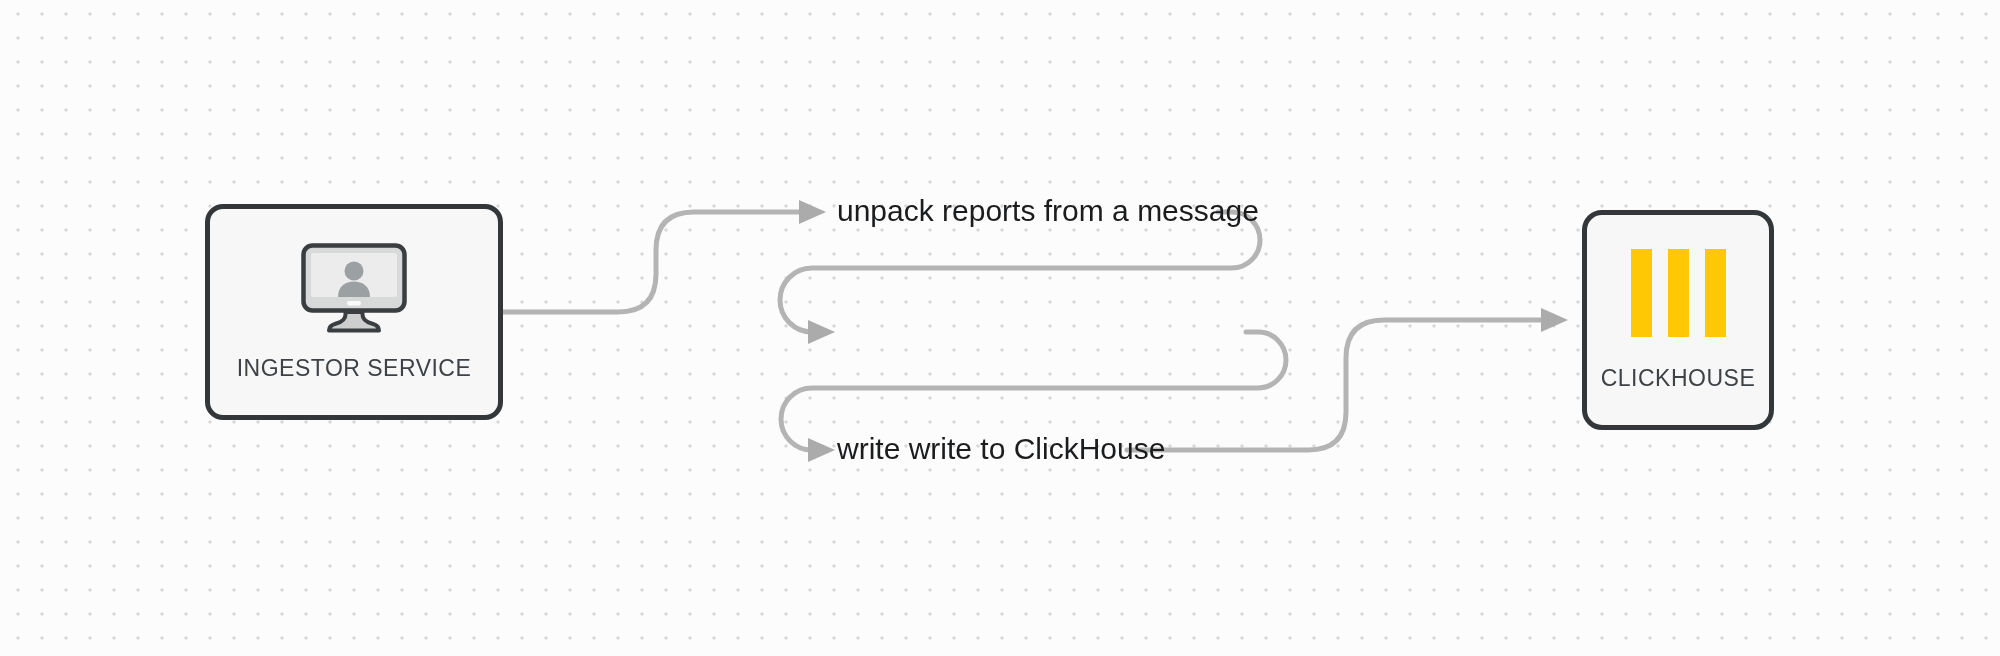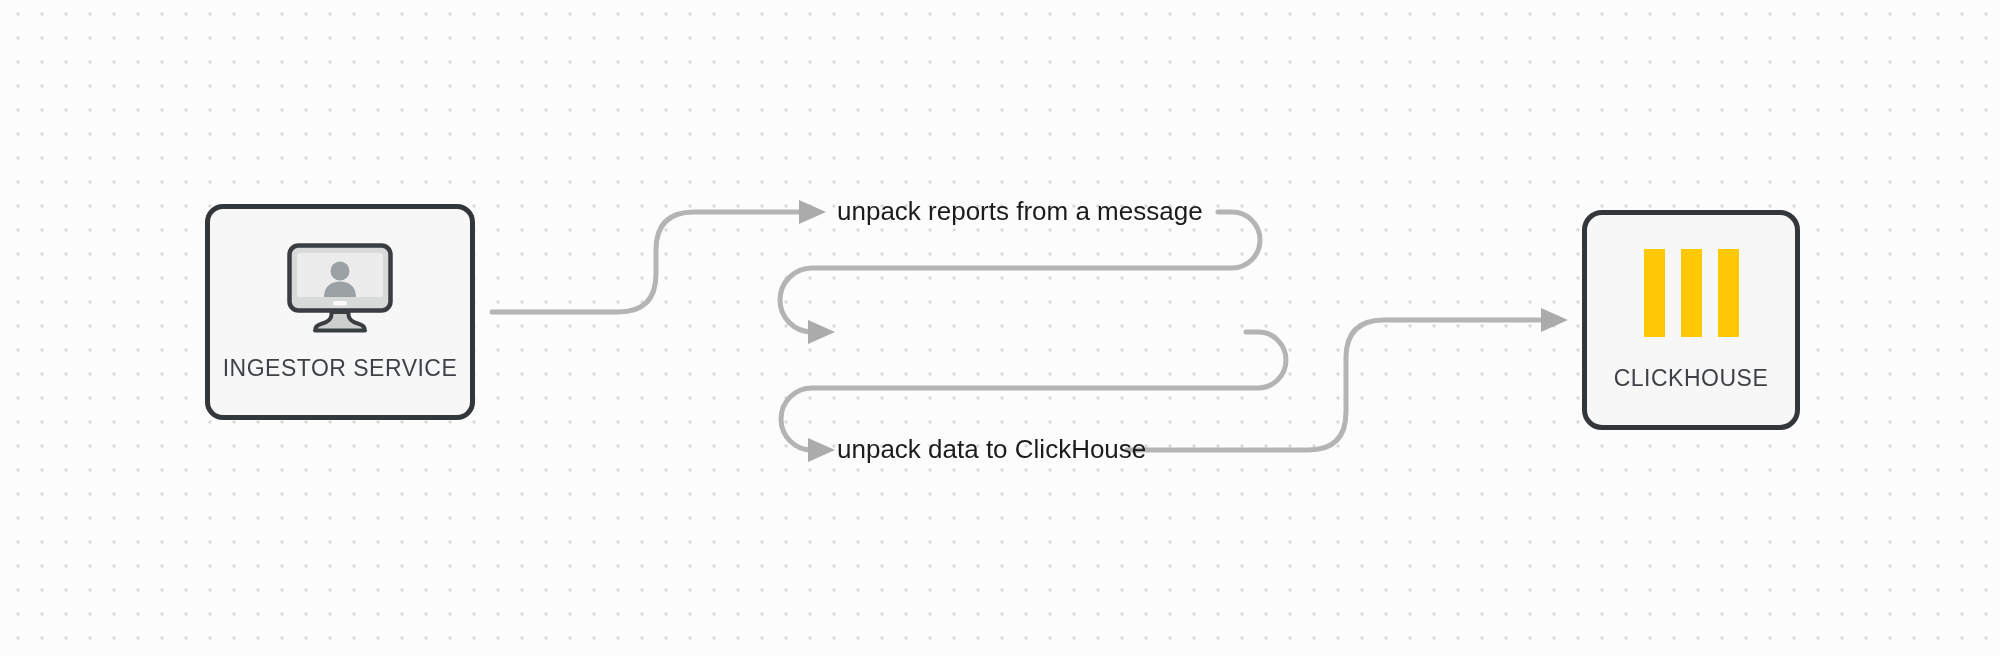--- a/index.html
+++ b/index.html
@@ -23,40 +23,40 @@
     box-sizing: border-box;
     background: #f6f7f6;
     border: 5px solid #33373a;
     display: flex;
     flex-direction: column;
     align-items: center;
     justify-content: center;
   }
   .node-ingestor {
     left: 205px; top: 204px;
-    width: 270px; height: 216px;
+    width: 298px; height: 216px;
     border-radius: 18px;
     gap: 20px;
   }
   .node-clickhouse {
     left: 1582px; top: 210px;
-    width: 218px; height: 220px;
+    width: 192px; height: 220px;
     border-radius: 20px;
     gap: 28px;
   }
   .node-label {
     font-size: 23px;
     color: #3e4246;
     letter-spacing: 0.5px;
     white-space: nowrap;
   }
   .step-label {
     position: absolute;
     transform: translateY(-52%);
-    font-size: 26px;
+    font-size: 30px;
     color: #1b1c1e;
     white-space: nowrap;
   }
   .step-1 { left: 837px; top: 212px; }
   .step-2 { left: 837px; top: 332px; }
   .step-3 { left: 837px; top: 450px; }
 </style>
 </head>
 <body>
 
@@ -94,15 +94,15 @@
       <g fill="#ffc805">
         <rect x="0" y="0" width="21" height="88"></rect>
         <rect x="37" y="0" width="21" height="88"></rect>
         <rect x="74" y="0" width="21" height="88"></rect>
       </g>
     </svg>
     <div class="node-label">CLICKHOUSE</div>
   </div>
 
   <div class="step-label step-1">unpack reports from a message</div>
-  <div class="step-label step-3">unpack data to ClickHouse</div>
+  <div class="step-label step-3">write write to ClickHouse</div>
 
 </div>
 
 </body></html>

